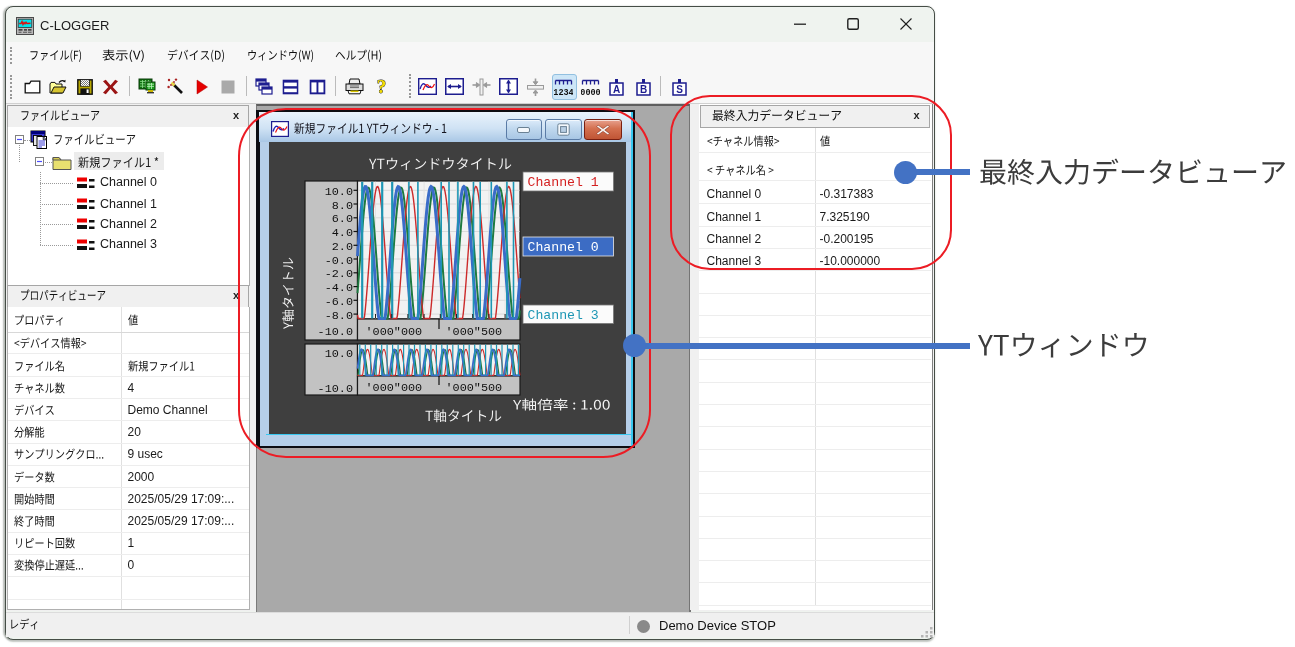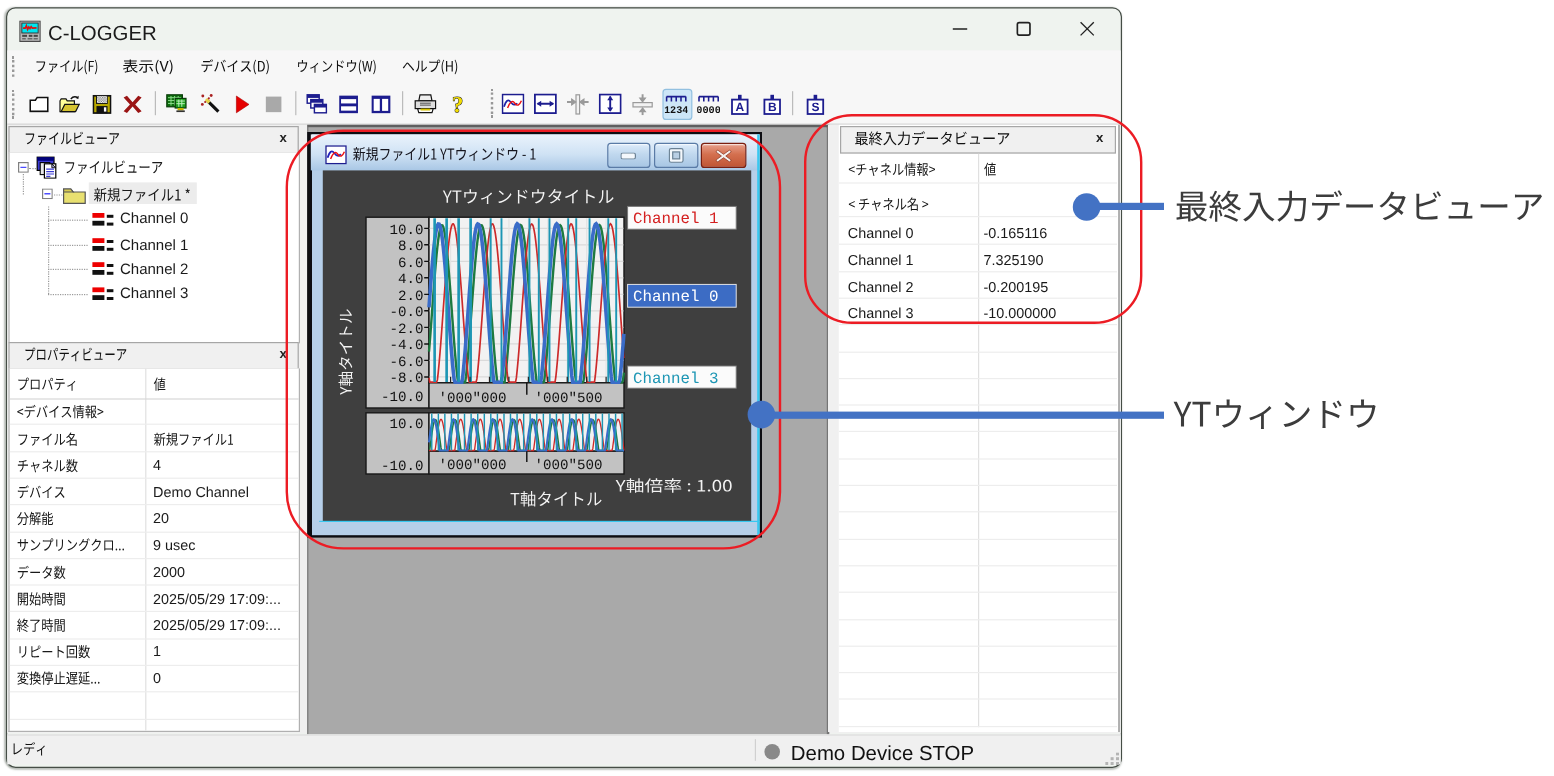--- a/index.html
+++ b/index.html
@@ -1,21 +1,21 @@
 <!DOCTYPE html>
 <html><head>
 <meta charset="utf-8">
 <style>
 html,body{margin:0;padding:0;}
 body{width:1295px;height:647px;position:relative;background:#ffffff;overflow:hidden;
   font-family:"Liberation Sans",sans-serif;}
 .abs{position:absolute;}
 #win{left:5px;top:6px;width:927.5px;height:631.5px;border:1.5px solid #454d46;border-radius:8px;
   background:#eff3ef;box-shadow:-1.5px 0 1.5px rgba(90,100,90,.4),0 1.5px 1.5px rgba(90,100,90,.35);}
-#apptitle{left:34px;top:11px;font-size:17px;color:#1b1b1b;}
+#apptitle{left:34px;top:11px;font-size:13px;color:#1b1b1b;}
 .capbtn{top:10px;color:#202020;}
 #menubar{left:0;top:35px;width:100%;height:27.5px;background:#f7f7f7;}
 #toolbar{left:0;top:62.5px;width:100%;height:33px;background:#f7f7f7;border-bottom:1px solid #d0d0d0;}
 .grip{width:3px;border-left:2px dotted #989898;}
 #client{left:0;top:96.5px;width:100%;height:507.5px;background:#f0f0f0;}
 .panelhdr{background:#f0f0f0;border:1px solid #a6a6a6;font-size:12.5px;color:#111;}
 .phx{position:absolute;right:9px;top:3px;font-size:11px;font-weight:bold;color:#222;}
 .row{position:absolute;font-size:12px;color:#1a1a1a;white-space:nowrap;}
 .gline{position:absolute;height:1px;background:#ededed;}
 #mdi{left:249.5px;top:0;width:432px;height:506px;background:#a9a9a9;
@@ -686,21 +686,21 @@
               <use href="#g30c1" transform="translate(7.95,0) scale(0.01020,-0.01200)"></use>
               <use href="#g30e3" transform="translate(18.15,0) scale(0.01020,-0.01200)"></use>
               <use href="#g30cd" transform="translate(28.35,0) scale(0.01020,-0.01200)"></use>
               <use href="#g30eb" transform="translate(38.55,0) scale(0.01020,-0.01200)"></use>
               <use href="#g540d" transform="translate(48.75,0) scale(0.01020,-0.01200)"></use>
               <use href="#g20" transform="translate(58.95,0) scale(0.01020,-0.01200)"></use>
               <use href="#g3e" transform="translate(61.23,0) scale(0.01020,-0.01200)"></use>
             </g>
           </svg>
 <div class="row" style="left:8px;top:59.8px">Channel 0</div>
-<div class="row" style="left:121px;top:59.8px">-0.165116</div>
+<div class="row" style="left:121px;top:59.8px">-0.317383</div>
 <div class="row" style="left:8px;top:82.0px">Channel 1</div>
 <div class="row" style="left:121px;top:82.0px">7.325190</div>
 <div class="row" style="left:8px;top:104.3px">Channel 2</div>
 <div class="row" style="left:121px;top:104.3px">-0.200195</div>
 <div class="row" style="left:8px;top:126.5px">Channel 3</div>
 <div class="row" style="left:121px;top:126.5px">-10.000000</div>
 <div class="gline" style="left:0;top:24.6px;width:232px"></div>
 <div class="gline" style="left:0;top:52.6px;width:232px"></div>
 <div class="gline" style="left:0;top:75.9px;width:232px"></div>
 <div class="gline" style="left:0;top:98px;width:232px"></div>
@@ -727,21 +727,21 @@
   <div id="status" class="abs">
     <svg class="abs" style="left:2.5px;top:6.8px;overflow:visible" width="31" height="13" viewBox="0 0 31 13">
         <g fill="#111" transform="translate(0.0,9.6)">
           <use href="#g30ec" transform="translate(0.00,0) scale(0.01020,-0.01200)"></use>
           <use href="#g30c7" transform="translate(10.20,0) scale(0.01020,-0.01200)"></use>
           <use href="#g30a3" transform="translate(20.40,0) scale(0.01020,-0.01200)"></use>
         </g>
       </svg>
     <div class="abs" style="left:622.5px;top:3px;width:1px;height:18px;background:#d0d0d0"></div>
     <div class="abs" style="left:631px;top:7px;width:13px;height:13px;border-radius:50%;background:#898989"></div>
-    <span class="abs" style="left:653px;top:5px;font-size:17px">Demo Device STOP</span>
+    <span class="abs" style="left:653px;top:5px;font-size:13px">Demo Device STOP</span>
     <svg class="abs" style="left:914.5px;top:14px" width="12" height="11" viewBox="0 0 12 11">
       <g fill="#b4b4b4">
           <rect x="9" y="0" width="2.5" height="2.5"></rect>
           <rect x="9" y="4" width="2.5" height="2.5"></rect>
           <rect x="9" y="8" width="2.5" height="2.5"></rect>
           <rect x="4.5" y="4" width="2.5" height="2.5"></rect>
           <rect x="4.5" y="8" width="2.5" height="2.5"></rect>
           <rect x="0" y="8" width="2.5" height="2.5"></rect>
         </g>
     </svg>

